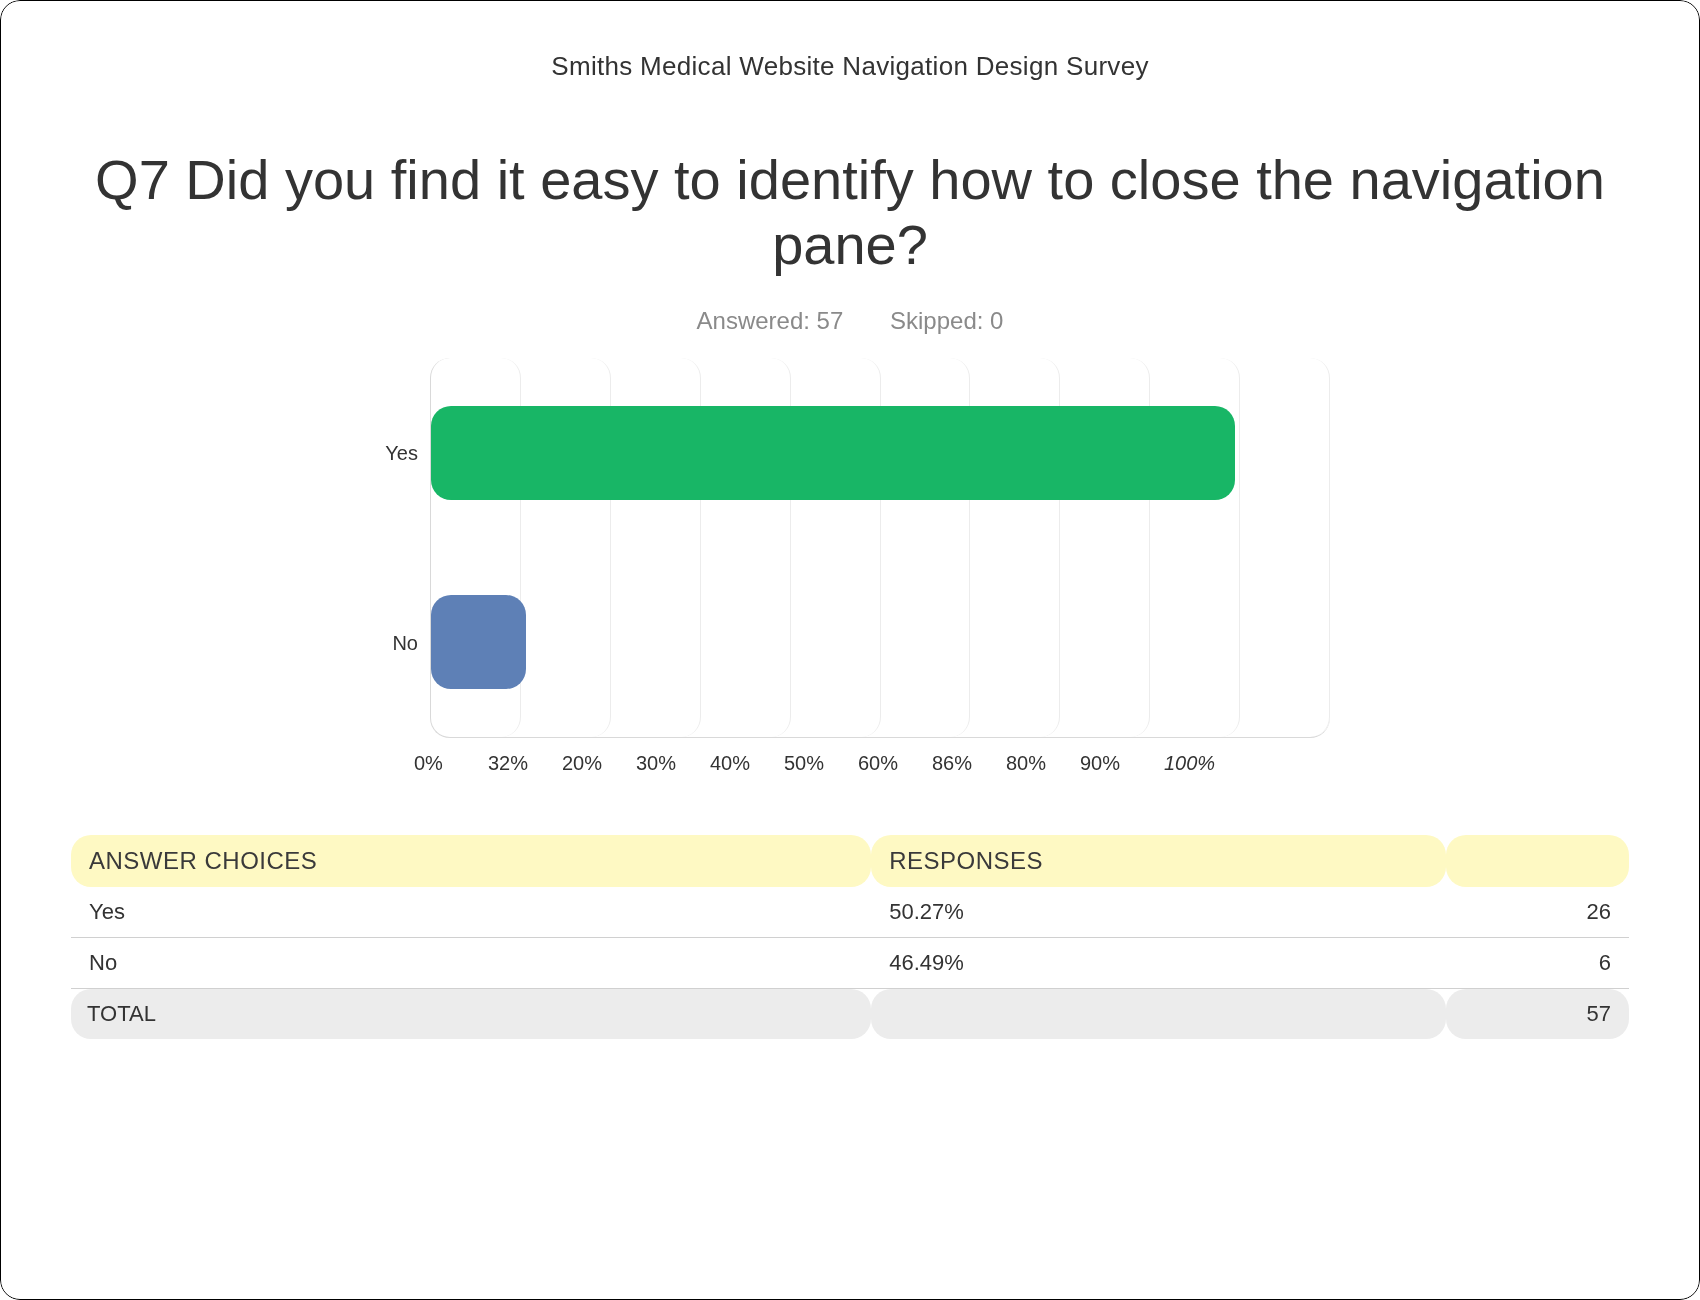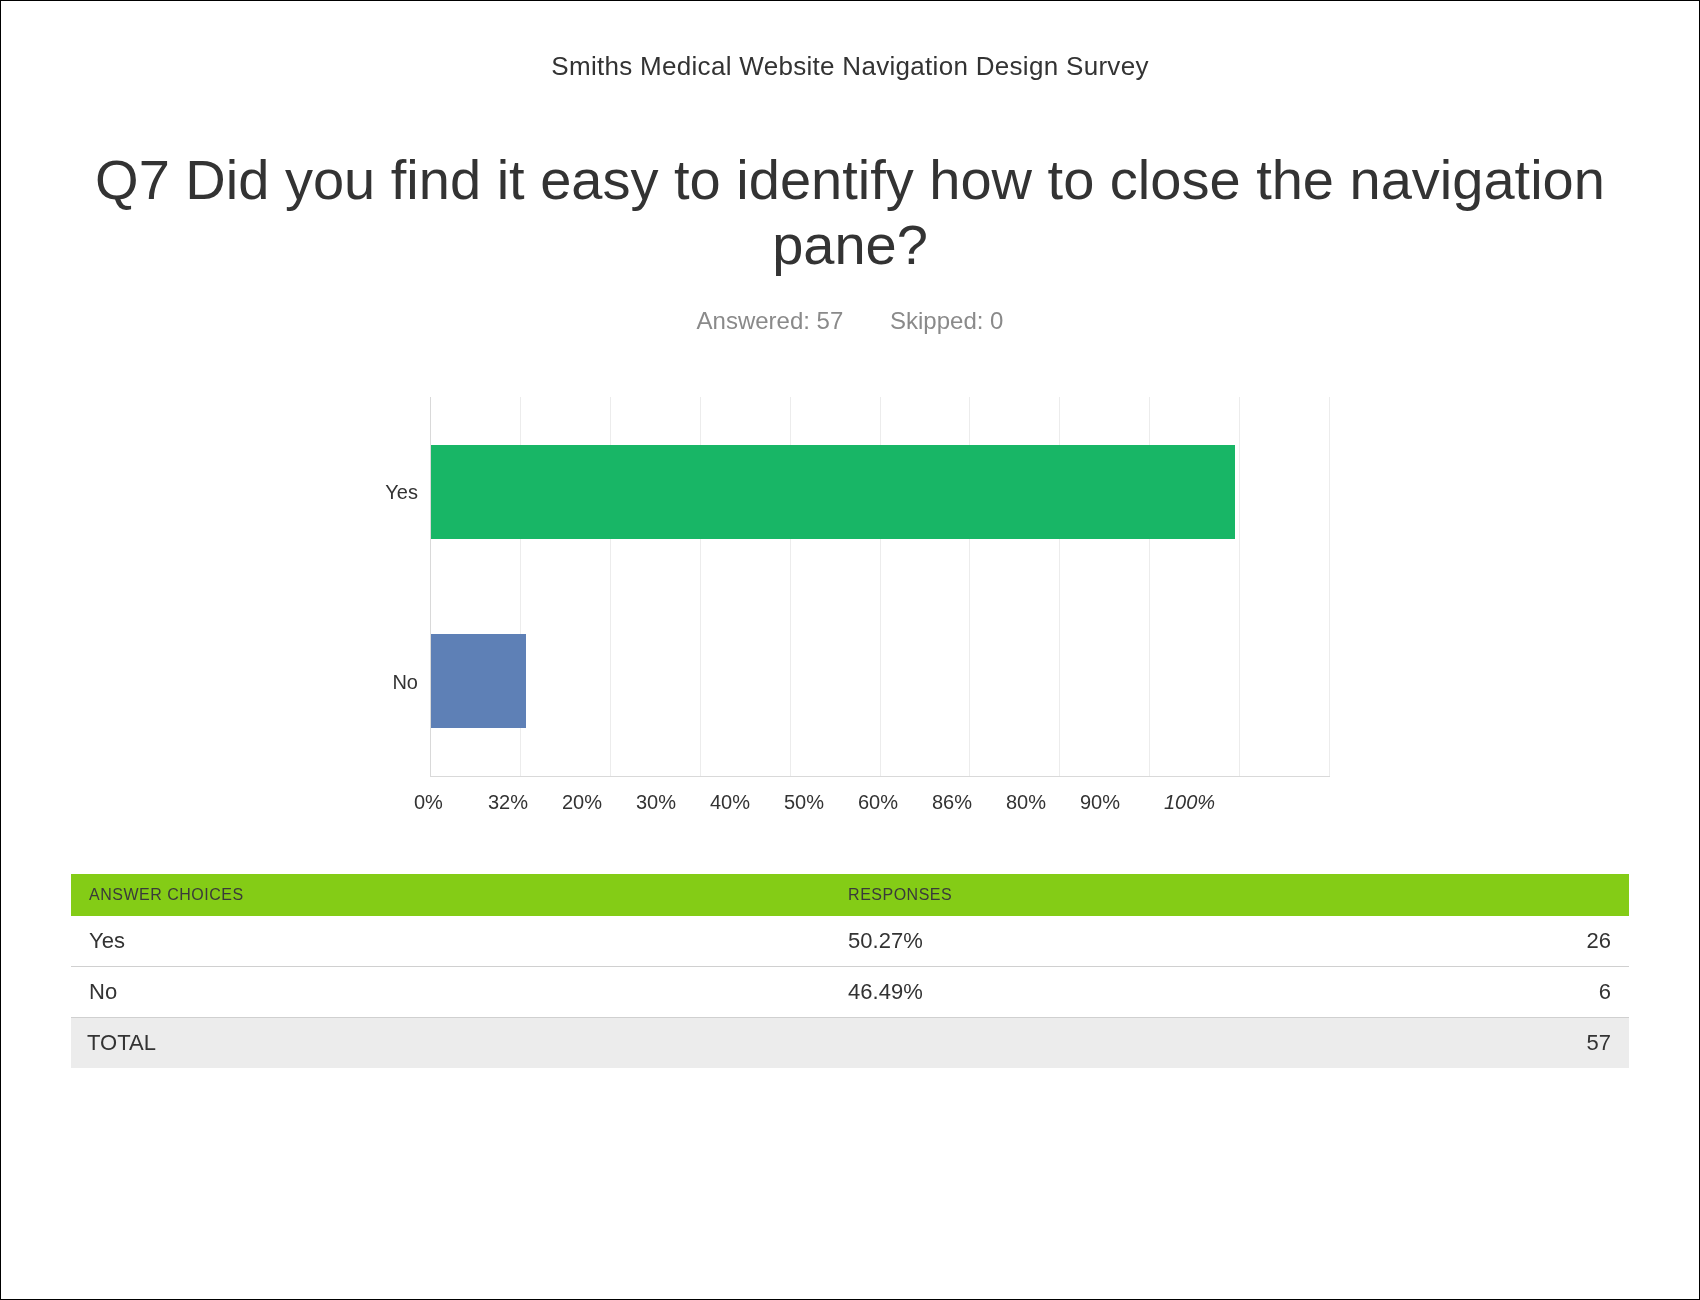--- a/index.html
+++ b/index.html
@@ -1,15 +1,15 @@
 <!DOCTYPE html>
 <html><head>
 <meta charset="utf-8">
 <style>
-  * { box-sizing: border-box; }
+  * { box-sizing: border-box; border-radius: 20px; }
   body {
     margin: 0;
     font-family: Arial, Helvetica, sans-serif;
     background: #fff;
     color: #333;
   }
   .page {
     width: 1700px;
     height: 1300px;
     border: 1px solid #000;
@@ -29,21 +29,21 @@
     text-align: center;
     font-size: 56px;
     color: #333;
     font-weight: normal;
     margin: 0 0 30px 0;
   }
   .stats-row {
     text-align: center;
     color: #8a8a8a;
     font-size: 24px;
-    margin-bottom: 62px;
+    margin-bottom: 23px;
   }
   .stats-row span + span { margin-left: 40px; }
 
   
   .chart-wrap {
     width: 960px;
     margin: 0 auto 60px auto;
     display: flex;
   }
   .ylabels {
@@ -105,22 +105,22 @@
     border-collapse: collapse;
     font-size: 22px;
     color: #333;
   }
   .tbl th, .tbl td {
     text-align: left;
     padding: 12px 18px;
     font-weight: normal;
   }
   .tbl thead th {
-    background: #84cc16;
-    font-size: 16px;
+    background: #fef9c3;
+    font-size: 24px;
     letter-spacing: 0.5px;
     color: #3a3a3a;
   }
   .tbl tbody tr.row td {
     border-bottom: 1px solid #d0d0d0;
   }
   .tbl .count { text-align: right; }
   .tbl tfoot td {
     background: #ececec;
     padding-left: 16px;

